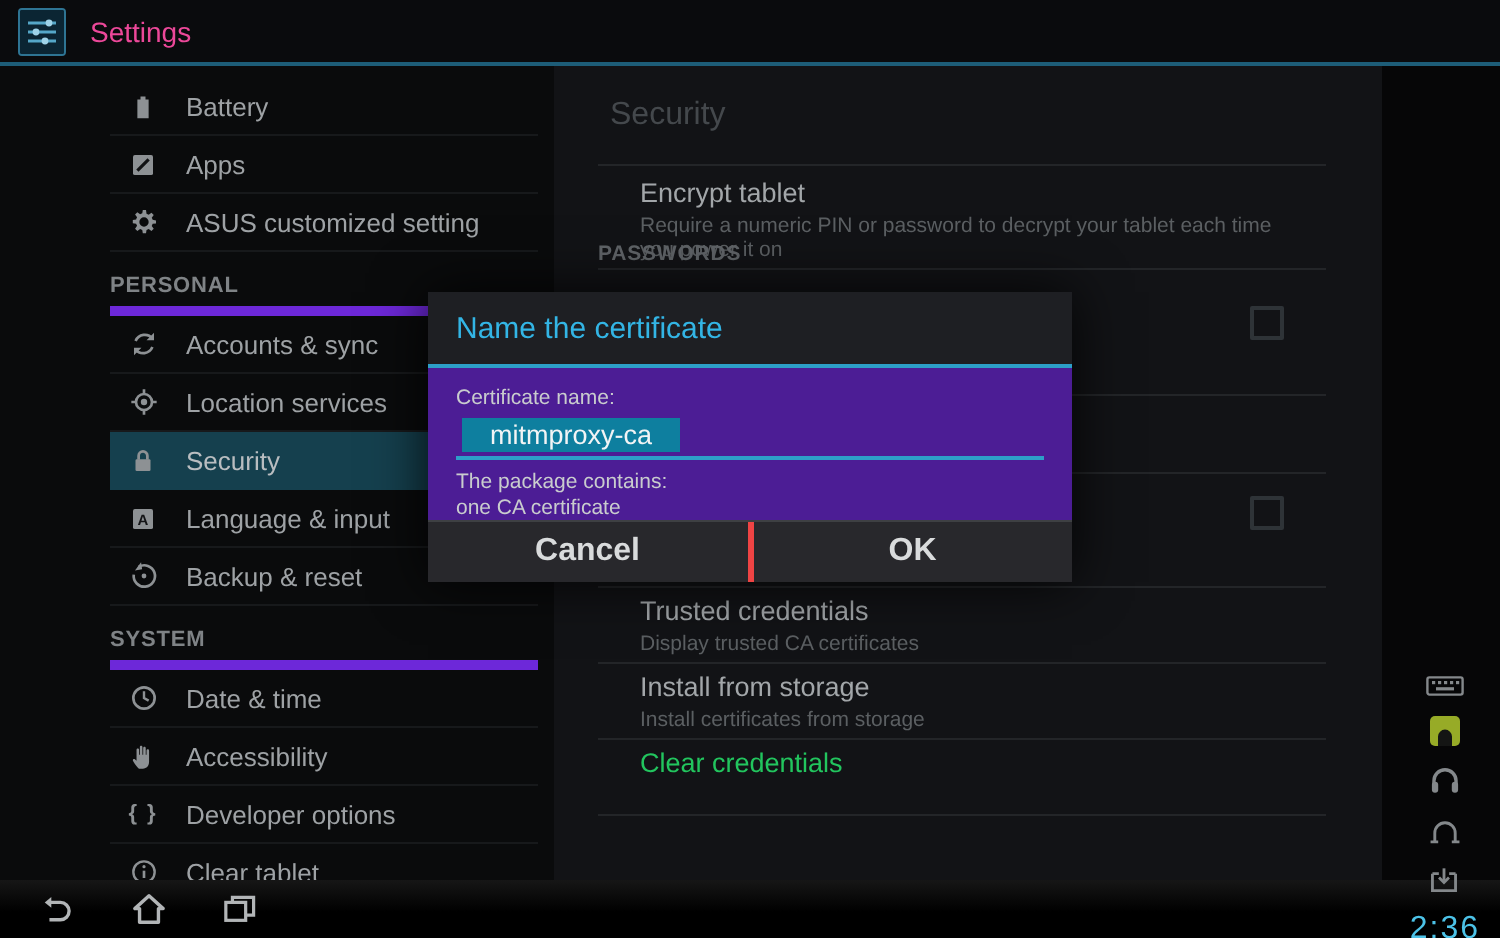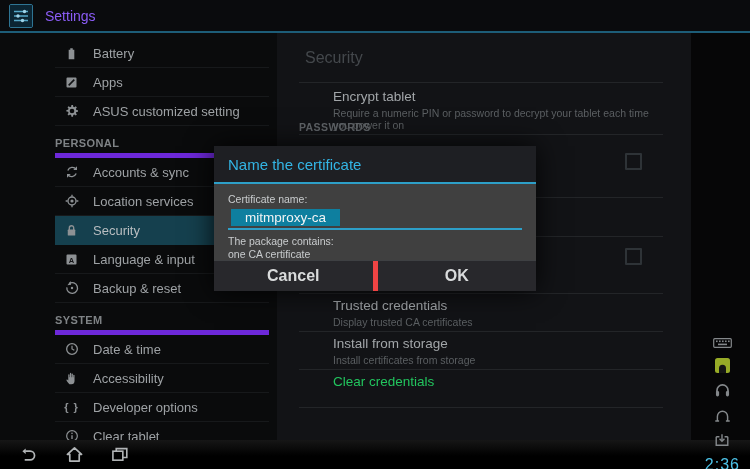--- a/index.html
+++ b/index.html
@@ -6,58 +6,58 @@
   .screen{position:relative;width:750px;height:469px;overflow:hidden;
     background:#060607;font-family:"Liberation Sans",sans-serif;
     -webkit-font-smoothing:antialiased;color:#9ea2a5;}
   svg{display:block;}
 
   
   .action-bar{position:absolute;top:0;left:0;right:0;height:31px;background:#0a0b0d;
     border-bottom:2px solid #1d5d78;display:flex;align-items:center;}
   .app-icon{width:22px;height:22px;margin-left:9px;border:1px solid #2e7493;border-radius:2px;
     background:#0b2533;overflow:hidden;}
-  .ab-title{margin-left:12px;font-size:14px;color:#8b5cf6;}
+  .ab-title{margin-left:12px;font-size:14px;color:#ec4899;}
 
   
   .sidebar{position:absolute;top:33px;left:0;width:277px;bottom:29px;background:#0a0b0c;}
   .side-list{margin:6px 8px 0 55px;}
   .side-item{height:28px;display:flex;align-items:center;gap:13px;padding-left:8px;
     border-bottom:1px solid #17191b;color:#9ea2a5;font-size:13px;cursor:default;}
   .side-item.selected{background:#15404e;border-bottom-color:#15404e;color:#b9bdc0;}
   .si{width:17px;height:17px;flex:0 0 auto;color:#8d9194;display:flex;align-items:center;justify-content:center;}
   .si.txt{font-size:11px;font-weight:bold;letter-spacing:1px;color:#8d9194;}
   .side-header{height:23px;display:flex;align-items:flex-end;padding-bottom:4px;
     font-size:11px;font-weight:bold;color:#7f8386;letter-spacing:.4px;border-bottom:5px solid #6d28d9;}
 
   
   .content{position:absolute;left:277px;top:33px;width:414px;bottom:29px;background:#121316;}
   .page-title{position:absolute;top:16px;left:28px;font-size:16px;color:#44484c;}
   .hr{position:absolute;left:22px;right:28px;height:1px;background:#232528;}
-  .pref{position:absolute;left:56px;right:36px;}
+  .pref{position:absolute;left:43px;right:36px;}
   .pref .t{font-size:13.5px;color:#a2a6a9;}
   .pref .s{font-size:10.5px;color:#5b5f62;margin-top:3px;line-height:12px;}
   .sect{position:absolute;left:22px;font-size:10.5px;font-weight:bold;color:#606468;letter-spacing:.4px;}
   .cb{position:absolute;left:348px;width:13px;height:13px;border:2px solid #2e3337;border-radius:1px;background:transparent;}
 
   
-  .dialog{position:absolute;left:214px;top:146px;width:322px;height:145px;background:#404040;
+  .dialog{position:absolute;left:214px;top:146px;width:322px;height:145px;background:#4c1d95;
     box-shadow:0 0 26px rgba(0,0,0,.85);}
   .dlg-title{height:36px;line-height:37px;padding-left:14px;font-size:15px;color:#33b5e5;background:#1e1f23;}
   .dlg-accent{height:2px;background:#2d9fc8;}
   .dlg-body{padding:9px 14px 0 14px;}
   .fld-label{font-size:10.5px;color:#c9ccce;}
   .fld{margin-top:3px;padding:2px 3px 3px 3px;border-bottom:2px solid #2d9fc8;font-size:13.5px;color:#f2f4f5;}
   .fld .sel{background:#0e7f9f;padding:1px 14px;}
   .pkg{margin-top:5px;font-size:10.5px;color:#c9ccce;line-height:13px;}
   .dlg-buttons{position:absolute;bottom:0;left:0;right:0;height:30px;display:flex;
     border-top:1px solid #3e4043;background:#28282c;}
   .dlg-btn{flex:1;display:flex;align-items:center;justify-content:center;
     font-size:16px;font-weight:bold;color:#d9dbdc;cursor:default;}
-  .dlg-btn + .dlg-btn{border-left:5px solid #ef4444;}
+  .dlg-btn + .dlg-btn{border-left:3px solid #ef4444;}
 
   
   .navbar{position:absolute;left:0;right:0;bottom:0;height:29px;
     background:linear-gradient(#161616,#000 55%);display:flex;align-items:center;}
   .nav-left{display:flex;align-items:center;gap:26px;margin-left:18px;color:#b2b5b7;}
   .nav-btn{width:20px;height:18px;display:flex;align-items:center;justify-content:center;color:#b2b5b7;}
   .nav-right{margin-left:auto;display:flex;align-items:center;gap:9px;margin-right:8px;flex-direction:column;}
   .st-icon{color:#84888b;display:flex;align-items:center;}
   .time{font-size:16px;color:#4cc2e7;letter-spacing:1px;margin:0 2px;}
   .chev{font-size:13px;color:#8e9295;font-weight:bold;}

